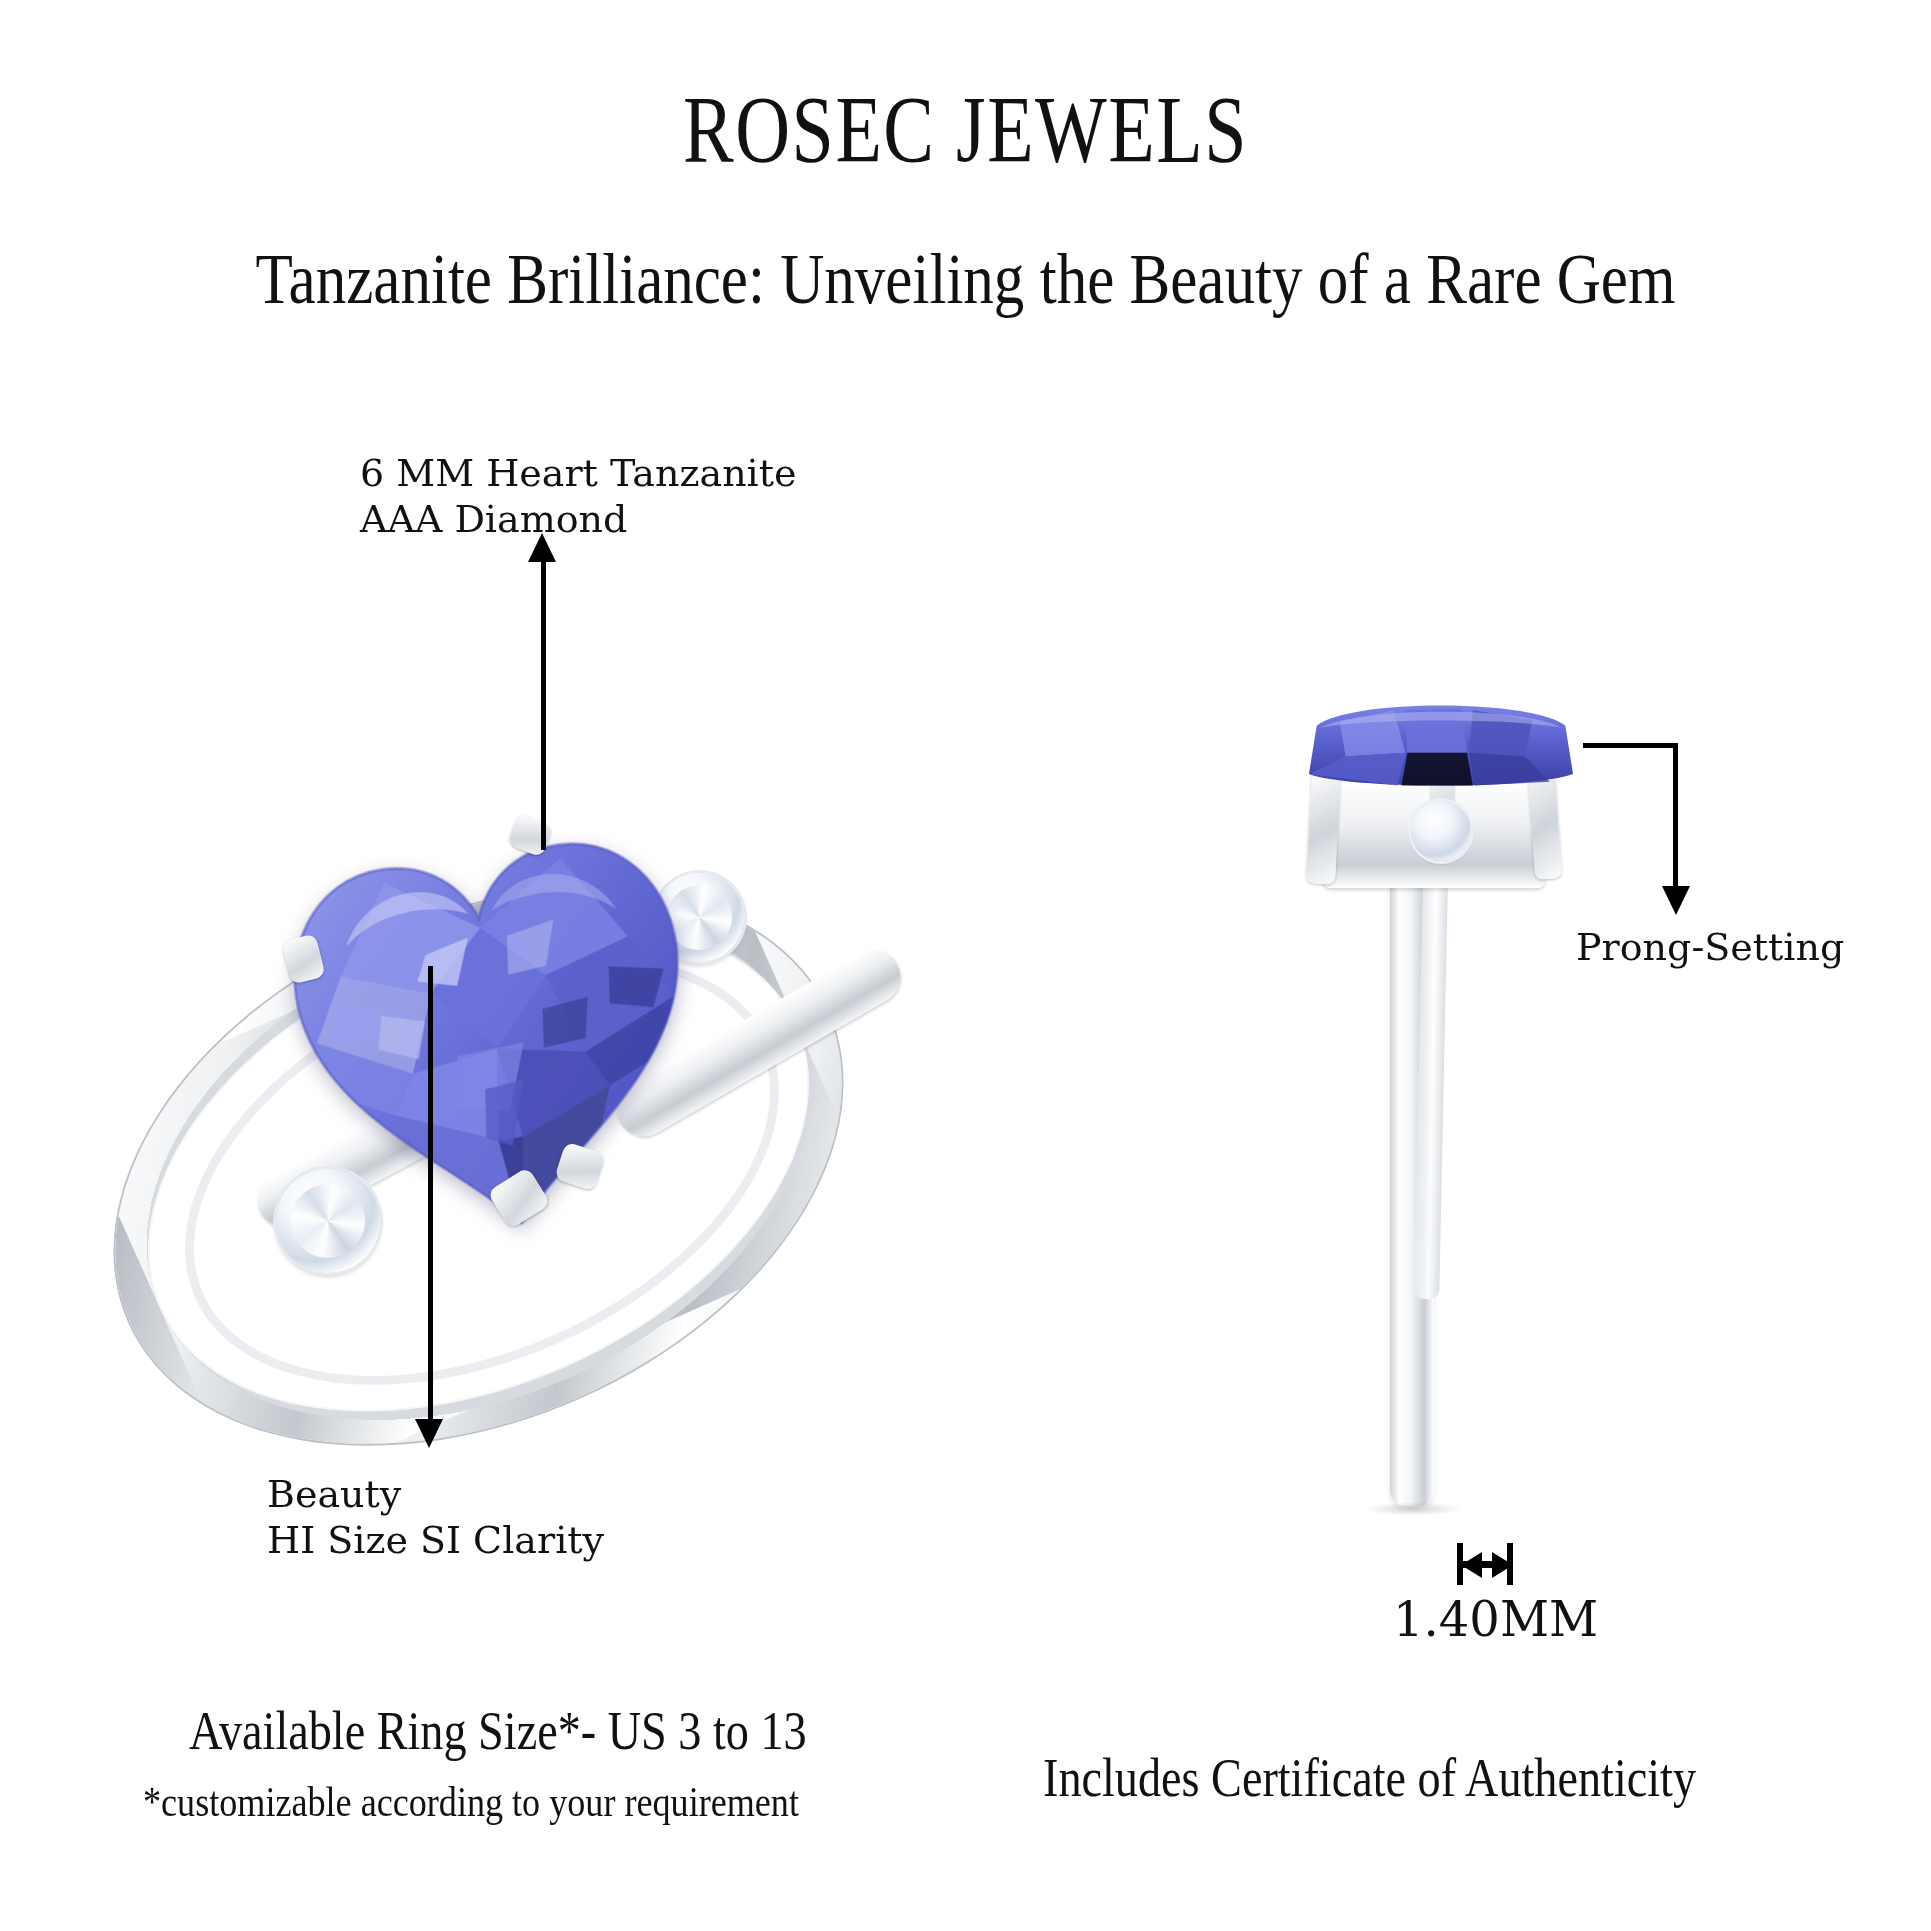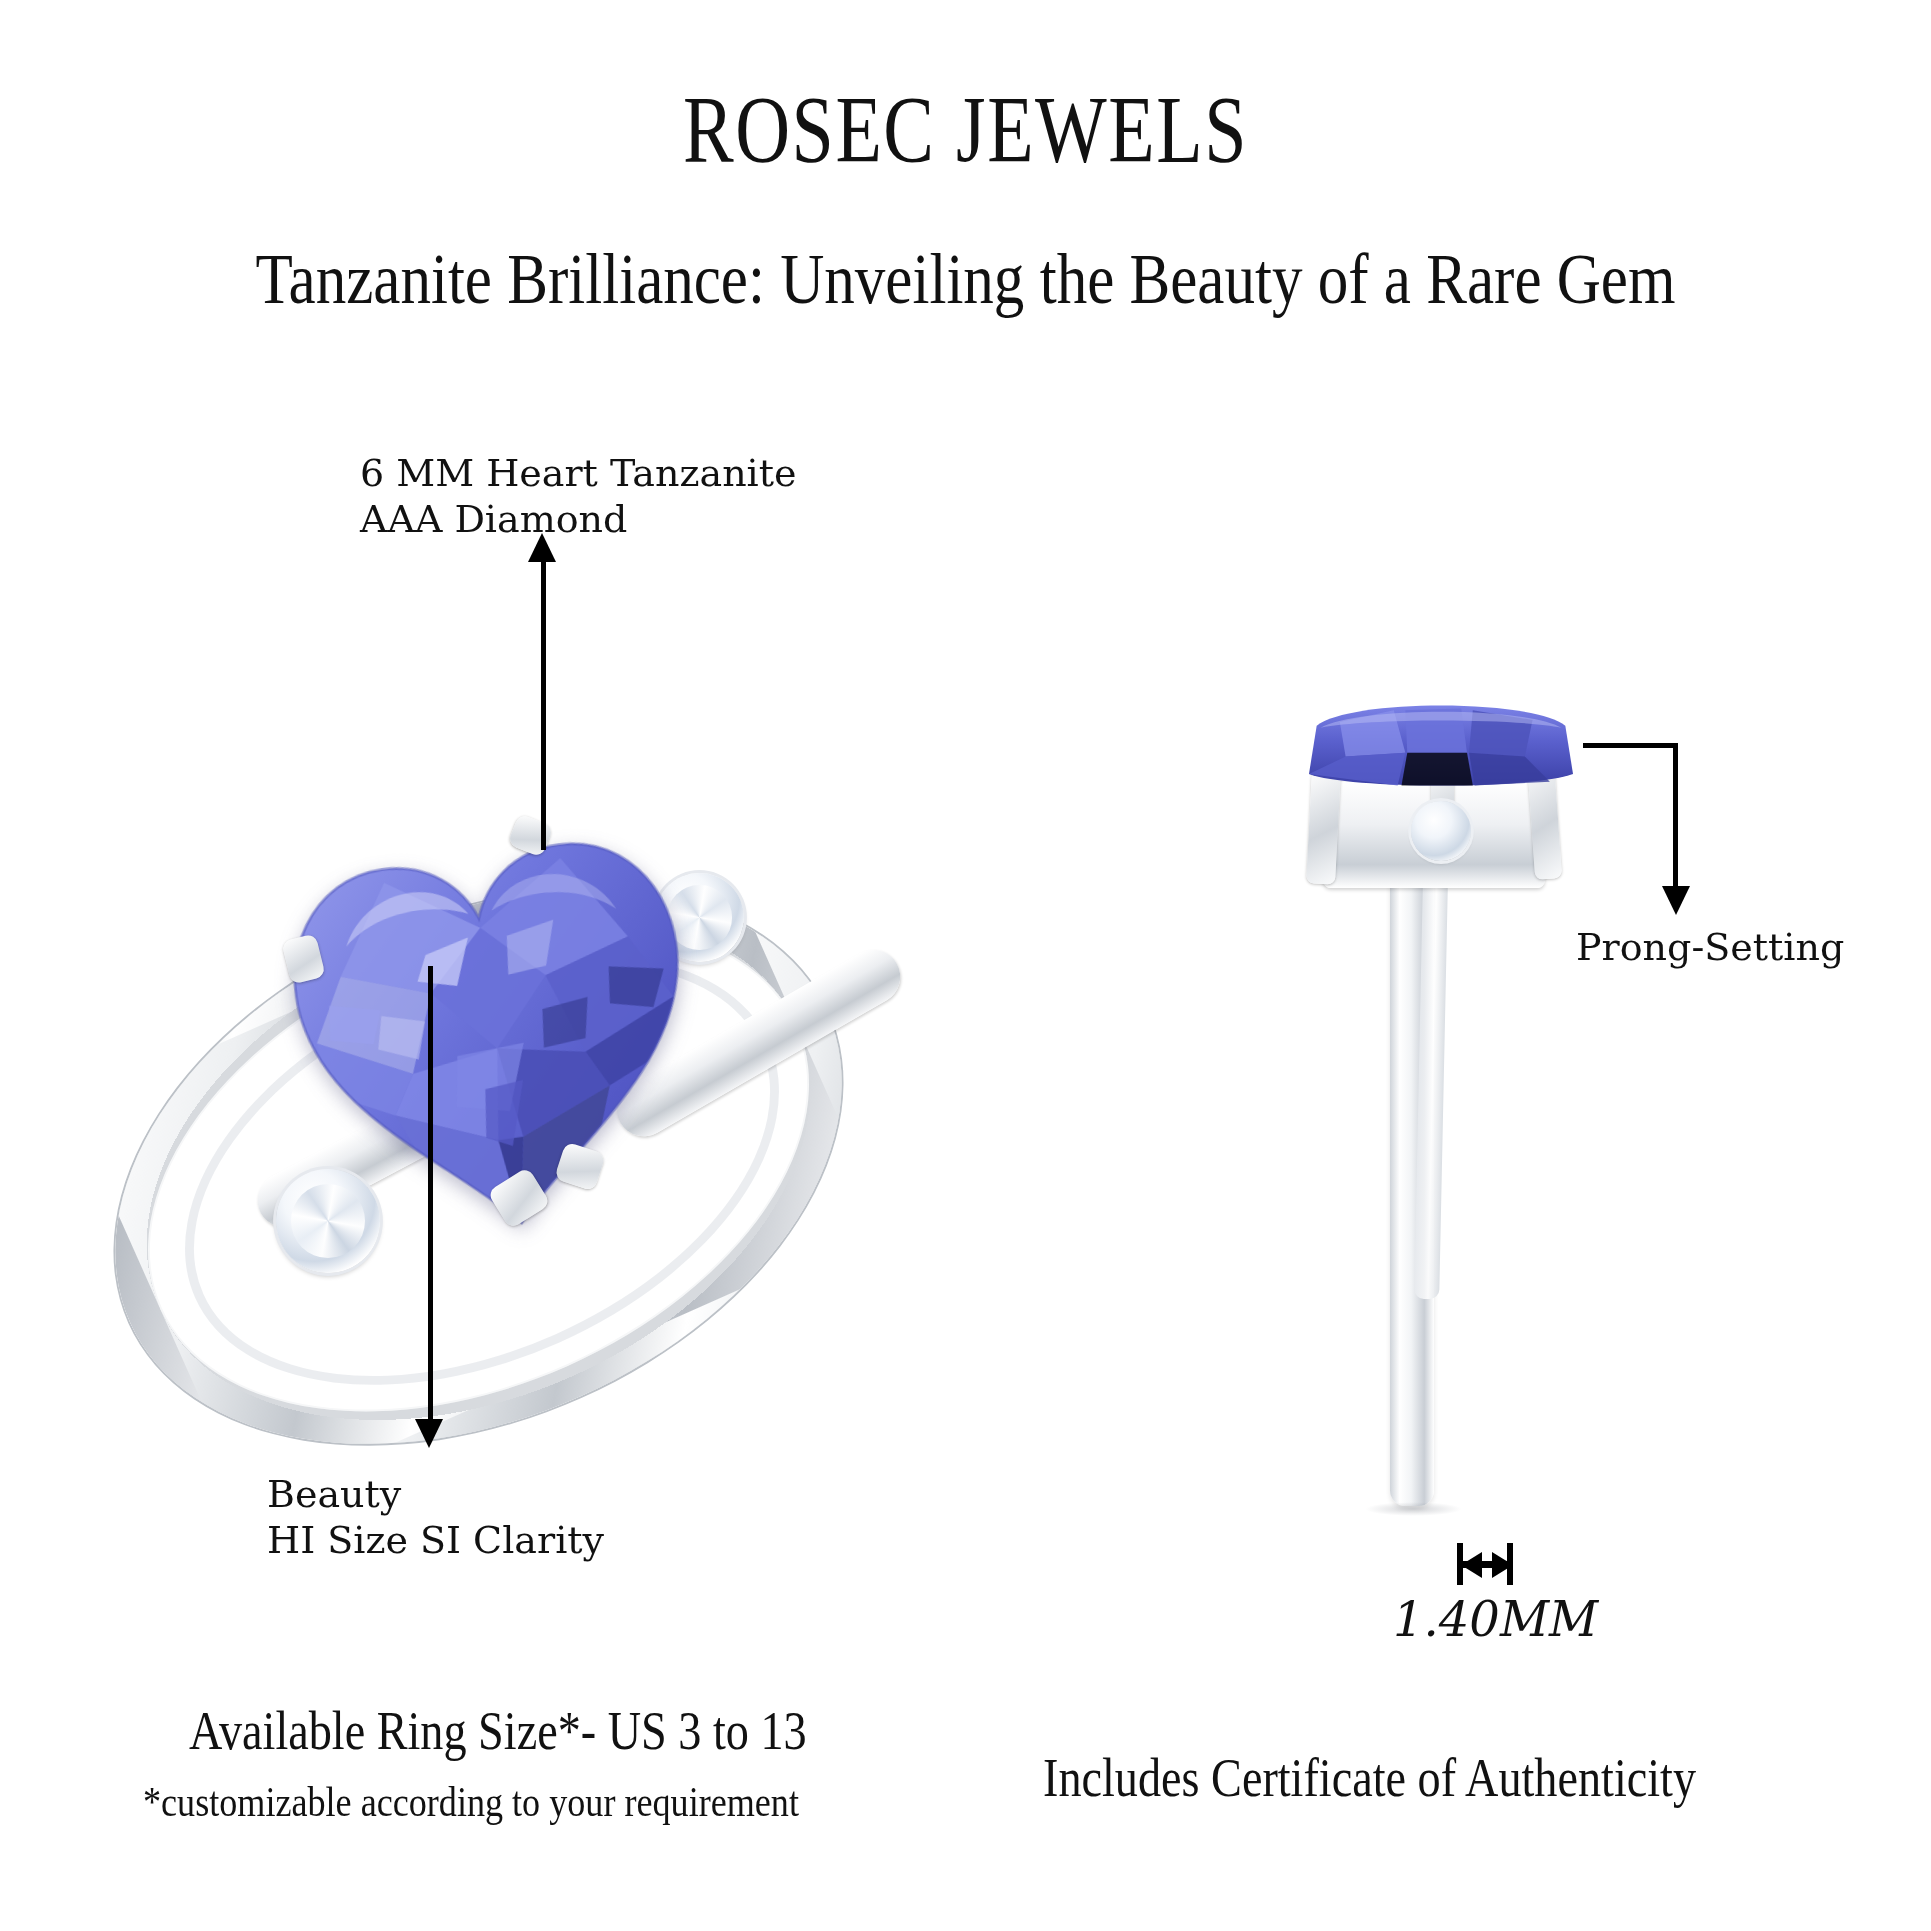--- a/index.html
+++ b/index.html
@@ -192,21 +192,21 @@
     position:absolute;width:0;height:0;
     border-top:13.5px solid transparent;border-bottom:13.5px solid transparent;
     border-right:21px solid #000;
   }
   .dim-arrow-r{
     position:absolute;width:0;height:0;
     border-top:13.5px solid transparent;border-bottom:13.5px solid transparent;
     border-left:21px solid #000;
   }
   .dim-label{
-    position:absolute;font-family:"DejaVu Serif",serif;font-size:48px;color:#111;white-space:nowrap;font-style:italic;
+    position:absolute;font-family:"DejaVu Serif",serif;font-size:48px;color:#111;white-space:nowrap;
   }
 </style>
 </head>
 <body>
 
 <div class="root">
 
   <div class="brand">ROSEC JEWELS</div>
   <div class="subtitle">Tanzanite Brilliance: Unveiling the Beauty of a Rare Gem</div>
 

